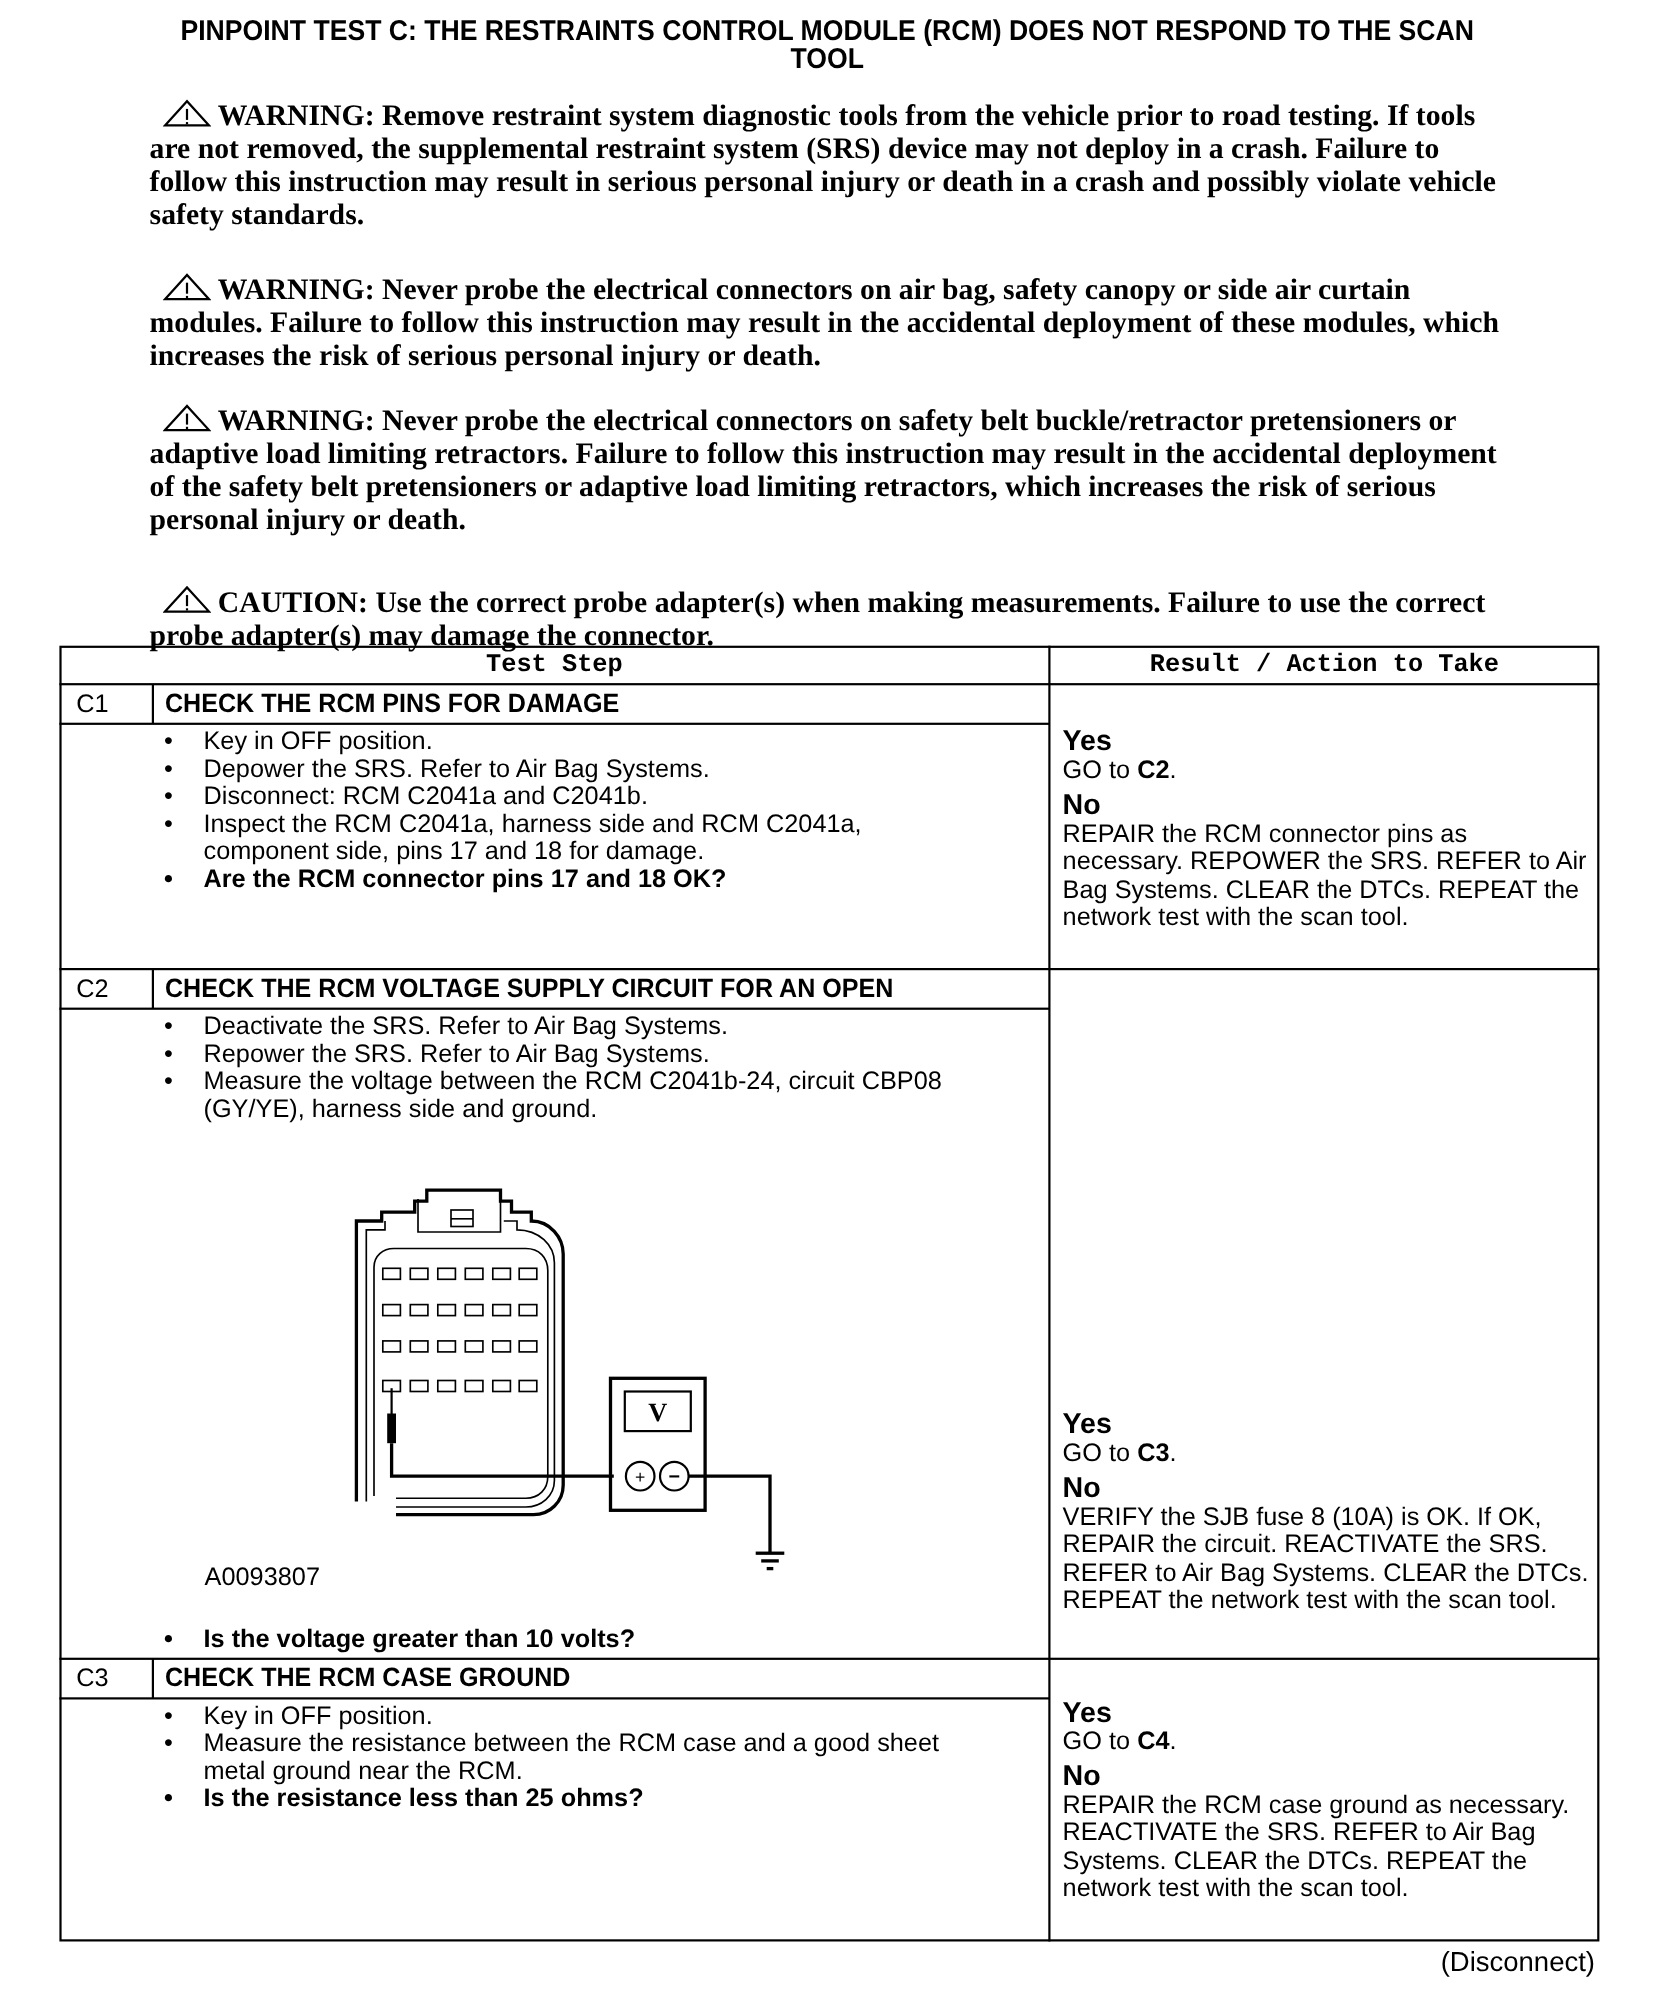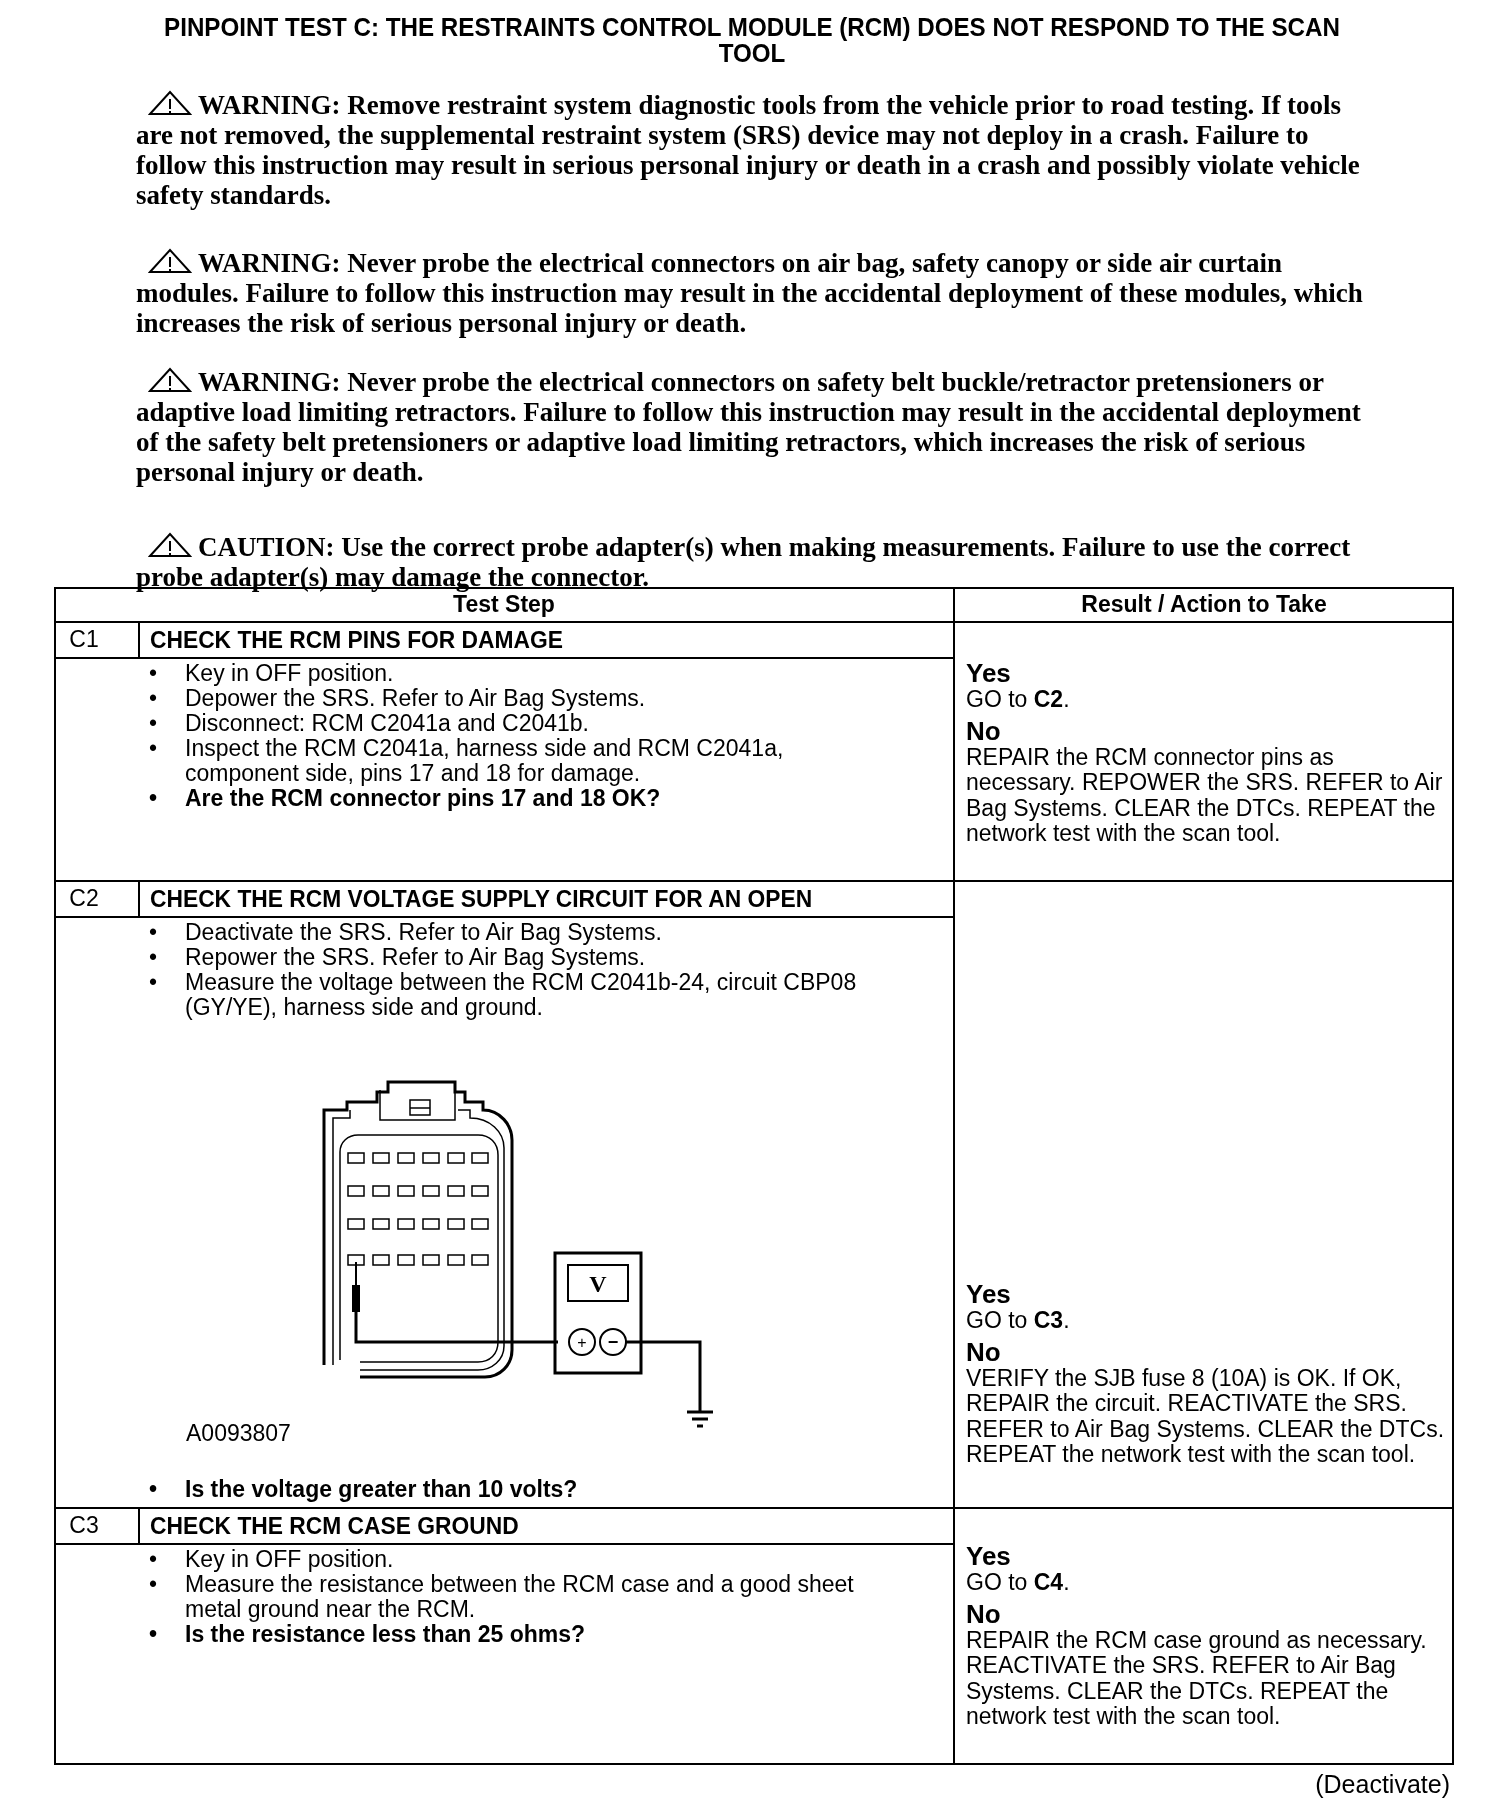--- a/index.html
+++ b/index.html
@@ -10,21 +10,21 @@
     transform:scaleX(0.93); transform-origin:center;
   }
   .notice {
     position:absolute; left:136px; width:1230px;
     font-family:"Liberation Serif", serif; font-weight:bold; font-size:27px; line-height:30px;
   }
   .notice .warn-icon { display:inline-block; width:44px; height:26px; vertical-align:-2px; margin-left:12px; margin-right:6px; }
   .tbl { position:absolute; left:54px; top:587px; width:1400px; height:1178px; border:2px solid #000; box-sizing:border-box; }
   .hline { position:absolute; height:2px; background:#000; }
   .vline { position:absolute; width:2px; background:#000; }
-  .hdr { position:absolute; top:587px; height:35px; line-height:35px; text-align:center; font-family:Liberation Sans, sans-serif; font-weight:bold; font-size:23px; }
+  .hdr { position:absolute; top:587px; height:35px; line-height:35px; text-align:center; font-family:Liberation Mono, monospace; font-weight:bold; font-size:23px; }
   .stepid { position:absolute; width:60px; text-align:center; font-family:"Liberation Sans", sans-serif; font-weight:normal; font-size:23px; line-height:35px; }
   .steptitle { position:absolute; left:150px; font-family:"Liberation Sans", sans-serif; font-weight:bold; font-size:24px; line-height:35px; transform:scaleX(0.95); transform-origin:left; white-space:nowrap; }
   ul.bul { position:absolute; left:145px; margin:0; padding:0; list-style:none; font-family:"Liberation Sans", sans-serif; font-size:23px; line-height:25px; width:720px; }
   ul.bul li { position:relative; padding-left:40px; }
   ul.bul li::before { content:"•"; position:absolute; left:4px; top:0; }
   ul.bul li.q { font-weight:bold; }
   .result { position:absolute; left:966px; width:480px; font-family:"Liberation Sans", sans-serif; font-size:23px; line-height:25.5px; }
   .result .yn { font-weight:bold; font-size:26px; line-height:28px; display:block; }
   .result .gap { display:block; height:4px; }
   .result b { font-weight:bold; }
@@ -191,13 +191,13 @@
   <li class="q">Is the resistance less than 25 ohms?</li>
 </ul>
 <div class="result" style="top:1542px;">
   <span class="yn">Yes</span>
   <span><span>GO to </span><b>C4</b>.</span>
   <span class="gap"></span>
   <span class="yn">No</span>
   <span>REPAIR the RCM case ground as necessary. REACTIVATE the SRS. REFER to Air Bag Systems. CLEAR the DTCs. REPEAT the network test with the scan tool.</span>
 </div>
 
-<div class="continued">(Deactivate)</div>
+<div class="continued">(Disconnect)</div>
 
 </body></html>

